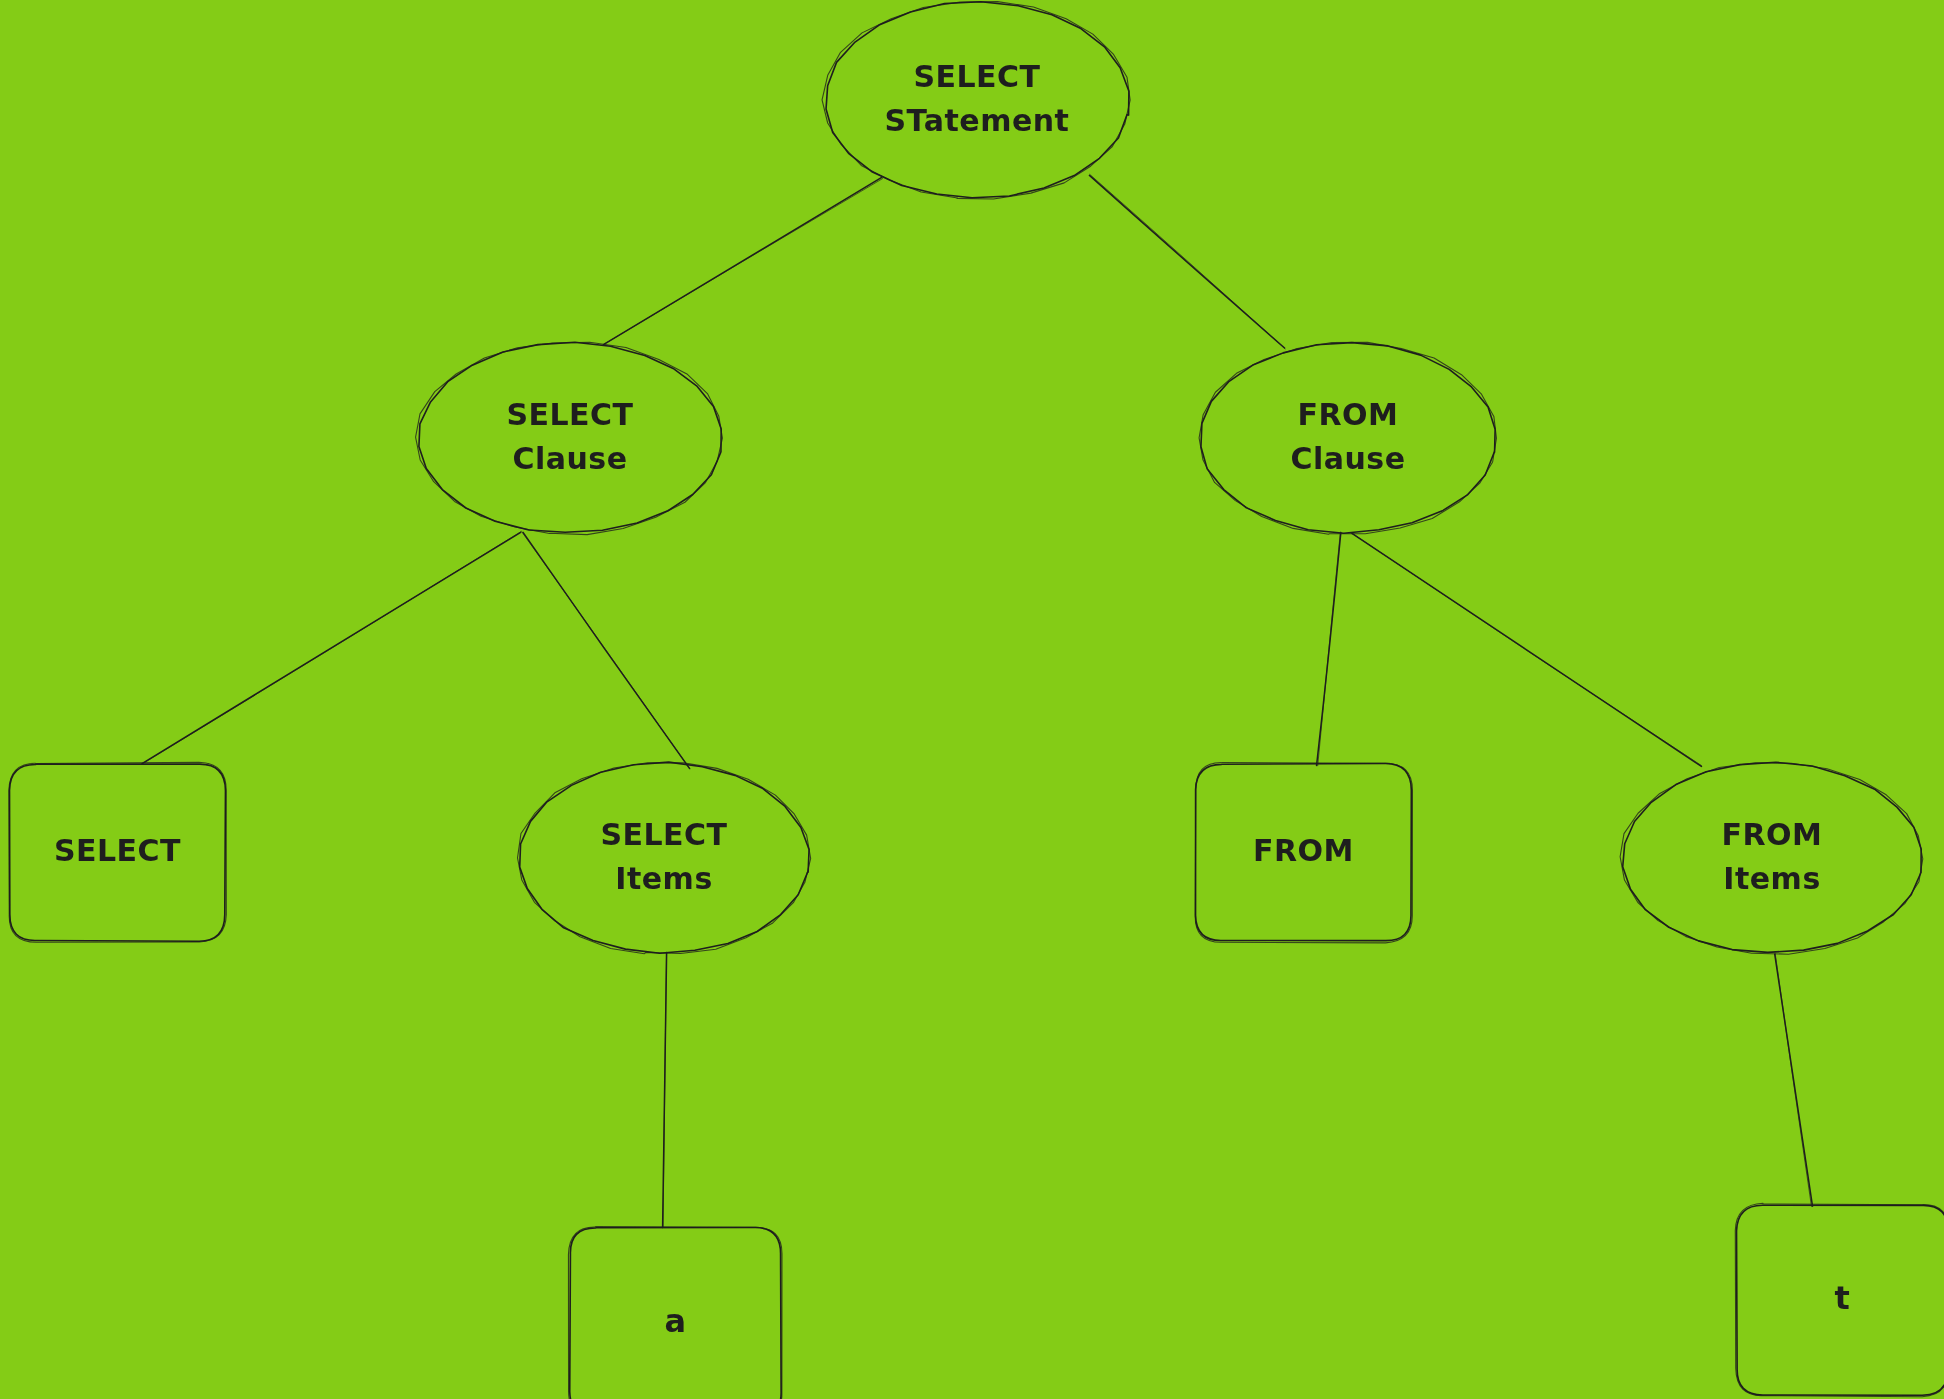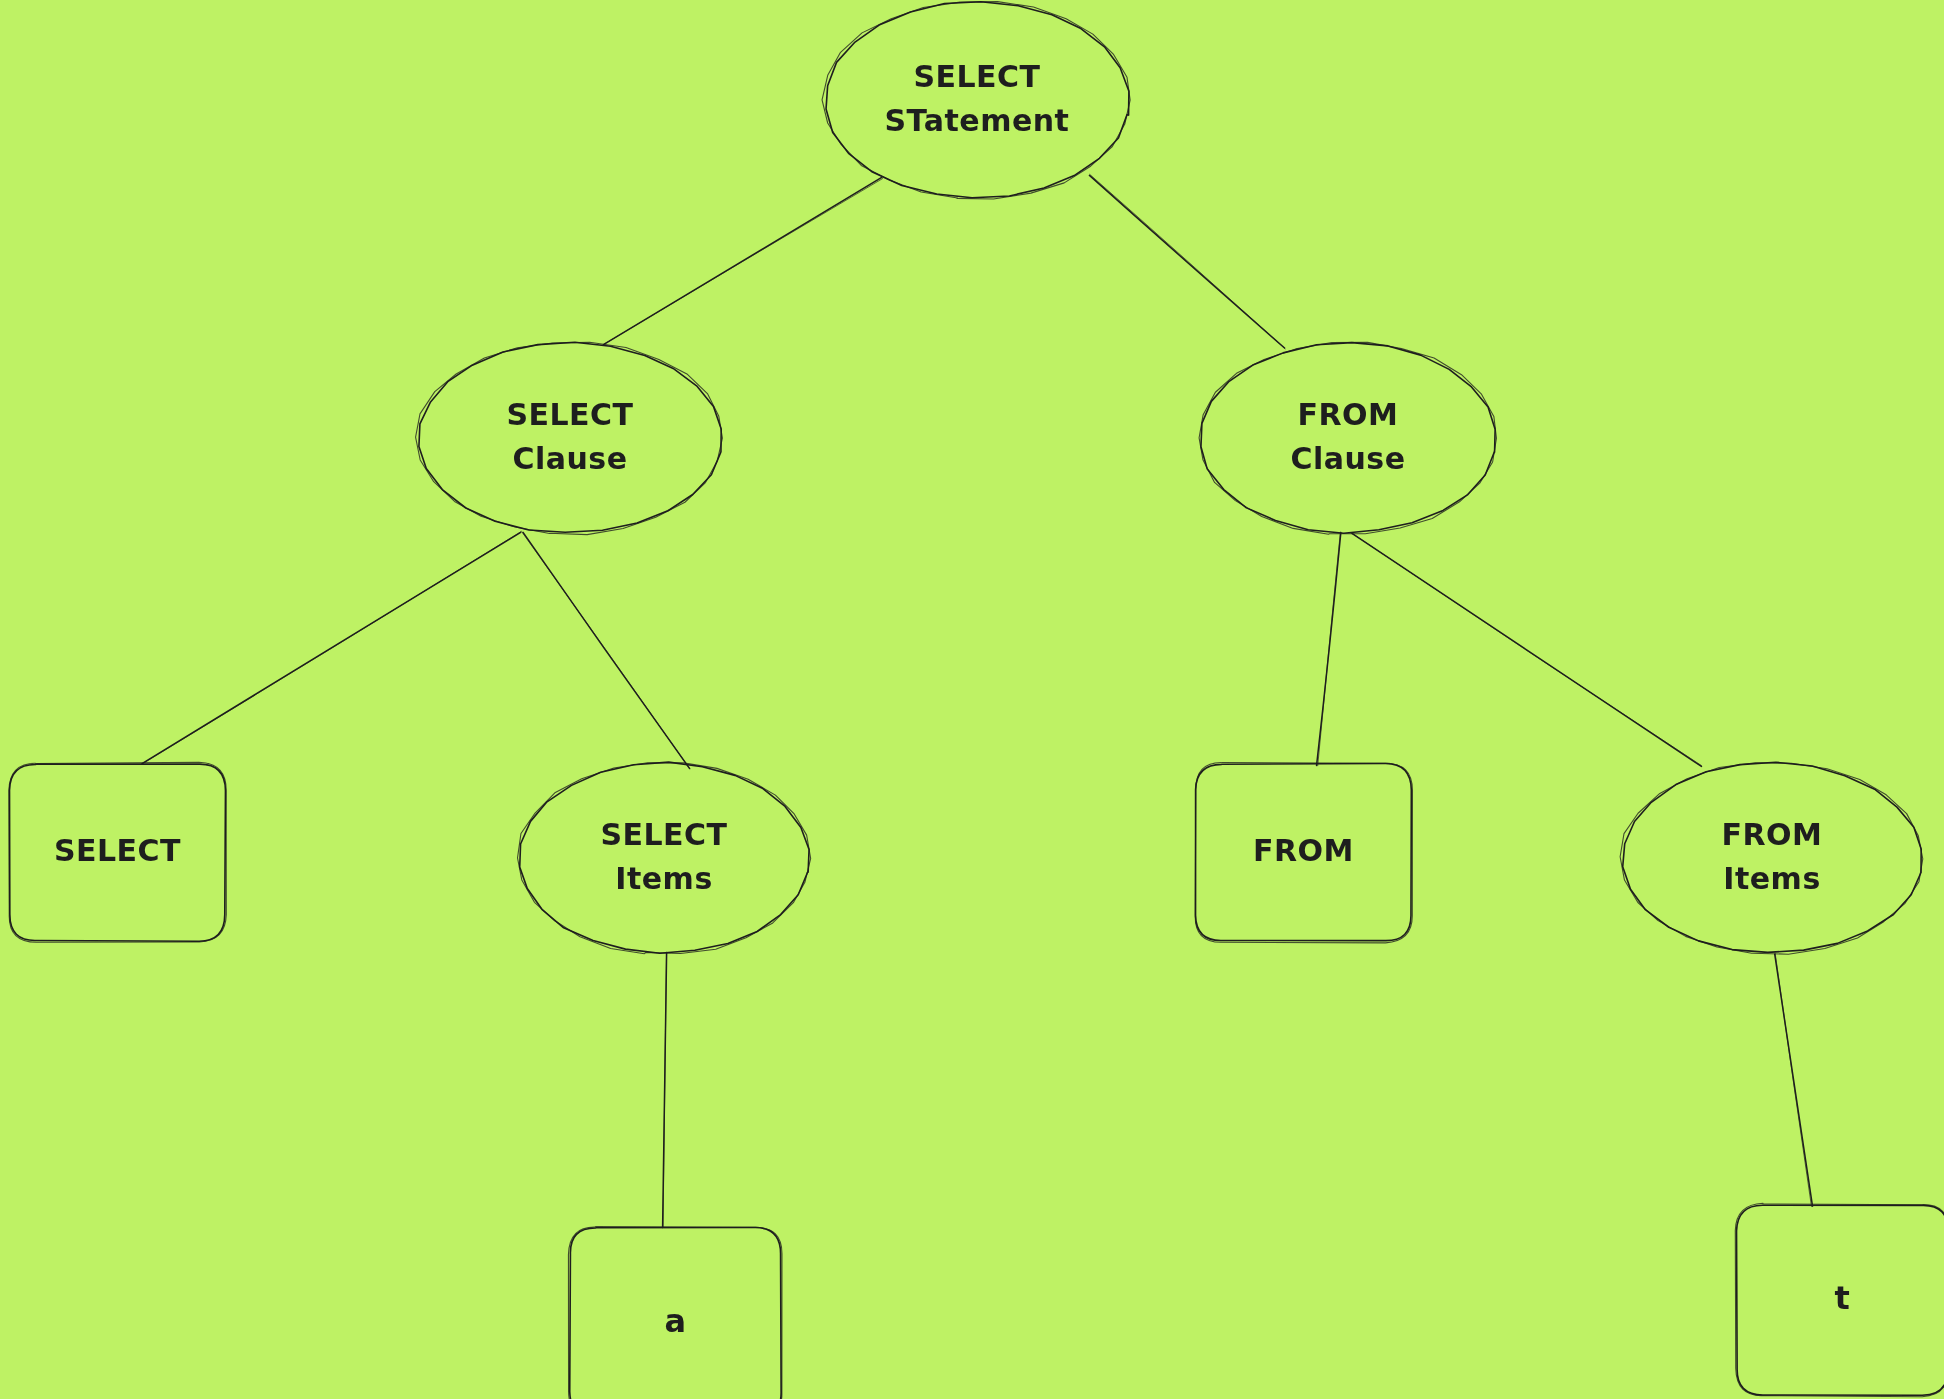--- a/index.html
+++ b/index.html
@@ -11,21 +11,21 @@
   body {
     width: 1944px;
     height: 1399px;
     overflow: hidden;
     font-family: "DejaVu Sans", sans-serif;
   }
   #canvas-root {
     position: relative;
     width: 1944px;
     height: 1399px;
-    background: #bef264;
+    background: #84cc16;
   }
   svg.diagram {
     position: absolute;
     top: 0;
     left: 0;
     width: 1944px;
     height: 1399px;
     display: block;
   }
   .node-shape {

